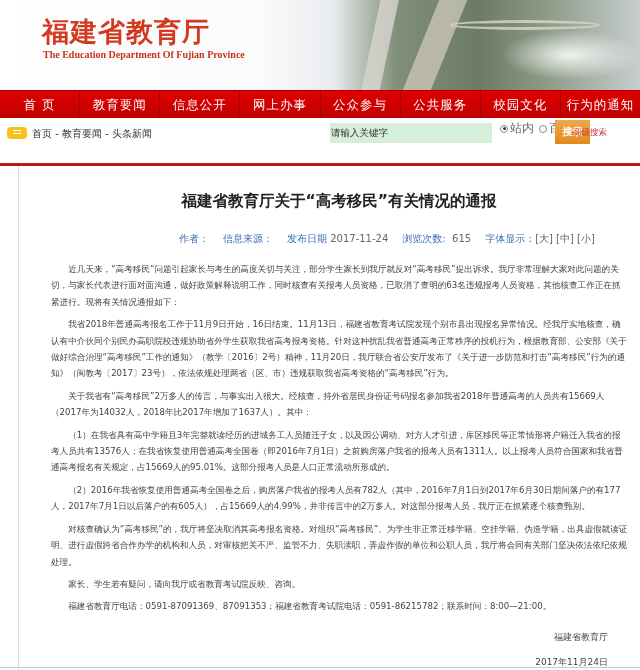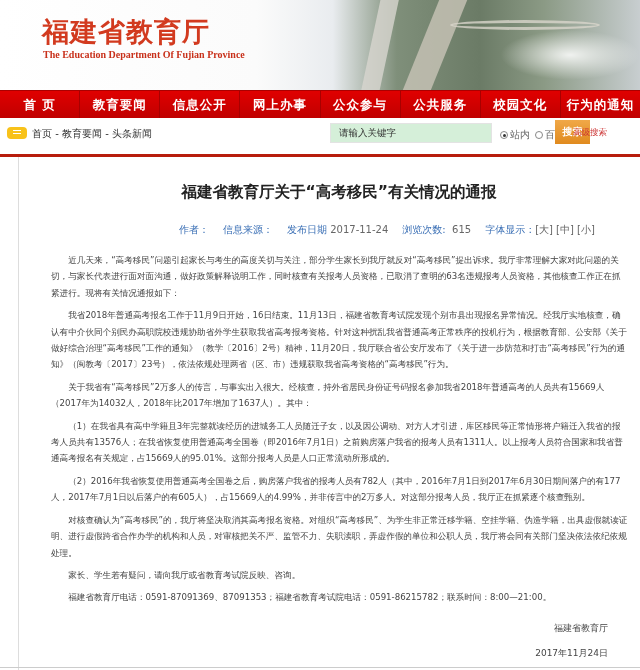--- a/index.html
+++ b/index.html
@@ -5,28 +5,28 @@
   * { box-sizing: border-box; margin: 0; padding: 0; }
   body { width: 640px; height: 670px; overflow: hidden; background: #fff; font-family: "DejaVu Sans", "Liberation Sans", sans-serif; color: #333; }
   .banner { position: relative; width: 640px; height: 90px; background: linear-gradient(90deg, #fff 0%, #fbfbfb 40%, #e9ecef 52%, #7f8f7a 62%, #6b7b66 75%, #8b9a85 85%, #c8ced0 100%); overflow: hidden; }
   .banner .road1 { position: absolute; left: 370px; top: -10px; width: 18px; height: 120px; background: #d8d6cf; transform: rotate(12deg); opacity: .8; }
   .banner .road2 { position: absolute; left: 420px; top: -10px; width: 26px; height: 120px; background: #c9c4b8; transform: rotate(22deg); opacity: .8; }
   .banner .road3 { position: absolute; left: 450px; top: 20px; width: 150px; height: 10px; border: 3px solid #d9d6cc; border-radius: 50%; opacity: .8; }
   .banner .cloud { position: absolute; right: 0; top: 30px; width: 140px; height: 50px; background: radial-gradient(ellipse, rgba(255,255,255,.85), rgba(255,255,255,0) 70%); }
   .logo-cn { position: absolute; left: 42px; top: 14px; font-family: "DejaVu Serif", "Liberation Serif", serif; font-weight: bold; font-size: 27px; color: #d23a1f; letter-spacing: 1px; }
   .logo-en { position: absolute; left: 43px; top: 49px; font-family: "Liberation Serif", serif; font-weight: bold; font-size: 10px; color: #c8301a; }
   .nav { display: flex; height: 28px; background: linear-gradient(#e00000, #c00000); border-top: 1px solid #a00; }
-  .nav-item { flex: 1; text-align: center; color: #fff; font-size: 12.5px; font-weight: bold; line-height: 27px; border-right: 1px solid #a80000; letter-spacing: 1px; }
+  .nav-item { flex: 1; text-align: center; color: #fff; font-size: 12.5px; font-weight: normal; line-height: 27px; border-right: 1px solid #a80000; letter-spacing: 1px; }
   .nav-item:last-child { border-right: none; }
-  .toolbar { position: relative; height: 39px; border-bottom: 3px solid #b71c0c; }
+  .toolbar { position: relative; height: 48px; border-bottom: 3px solid #b71c0c; }
   .bc-icon { position: absolute; left: 7px; top: 9px; width: 20px; height: 12px; background: #f8c21a; border-radius: 4px; }
   .bc-icon::after { content: ""; position: absolute; left: 6px; top: 3px; width: 8px; height: 1px; background: #fff; box-shadow: 0 3px 0 #fff; }
   .breadcrumb { position: absolute; left: 32px; top: 9px; font-size: 10px; color: #333; }
-  .search-input { position: absolute; left: 330px; top: 5px; width: 162px; height: 20px; background: #d5efd9; border: 1px solid #e3e3e3; font-size: 9.5px; color: #333; padding-left: 8px; line-height: 18px; }
-  .radios { position: absolute; left: 500px; top: 10px; font-size: 10px; color: #666; display: flex; align-items: center; gap: 2px; }
+  .search-input { position: absolute; left: 330px; top: 5px; width: 162px; height: 20px; background: #d5efd9; border: 1px solid #e3e3e3; font-size: 9.5px; color: #333; line-height: 18px; }
+  .radios { position: absolute; left: 500px; top: 2px; font-size: 12px; color: #666; display: flex; align-items: center; gap: 2px; }
   .radio { width: 8px; height: 8px; border: 1px solid #888; border-radius: 50%; display: inline-block; position: relative; background:#fff; }
   .radio.on::after { content: ""; position: absolute; left: 1.5px; top: 1.5px; width: 3px; height: 3px; border-radius: 50%; background: #333; }
   .search-btn { position: absolute; left: 555px; top: 2px; width: 35px; height: 24px; background: linear-gradient(#f0a848, #e08a1e); color: #fff; font-size: 10px; font-weight: bold; text-align: center; line-height: 24px; }
   .adv-search { position: absolute; left: 573px; top: 9px; font-size: 8.5px; color: #c33; }
   .content { position: relative; padding: 0 0; border-left: 1px solid #ddd; margin-left: 18px; height: 520px; }
   .title { position: absolute; left: 0; width: 640px; top: 25px; text-align: center; font-size: 15.5px; font-weight: bold; color: #222; }
   .meta { position: absolute; left: 160px; top: 66px; font-size: 10px; color: #3a6fb5; display: flex; gap: 14px; }
   .meta .v { color: #666; }
   .body { position: absolute; left: 32px; top: 95px; width: 578px; font-size: 8.6px; line-height: 16.4px; color: #444; }
   .body p { text-indent: 2em; margin-bottom: 6px; }

